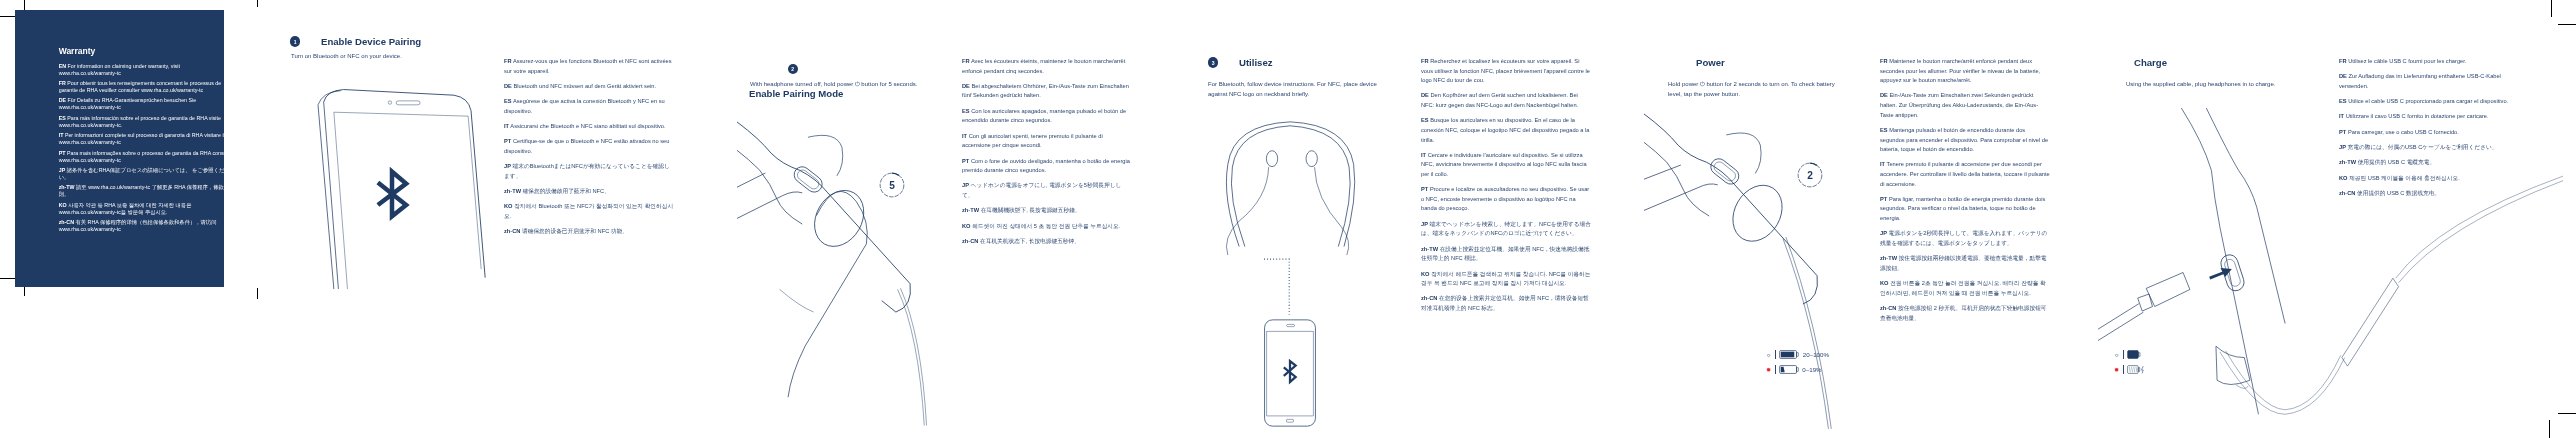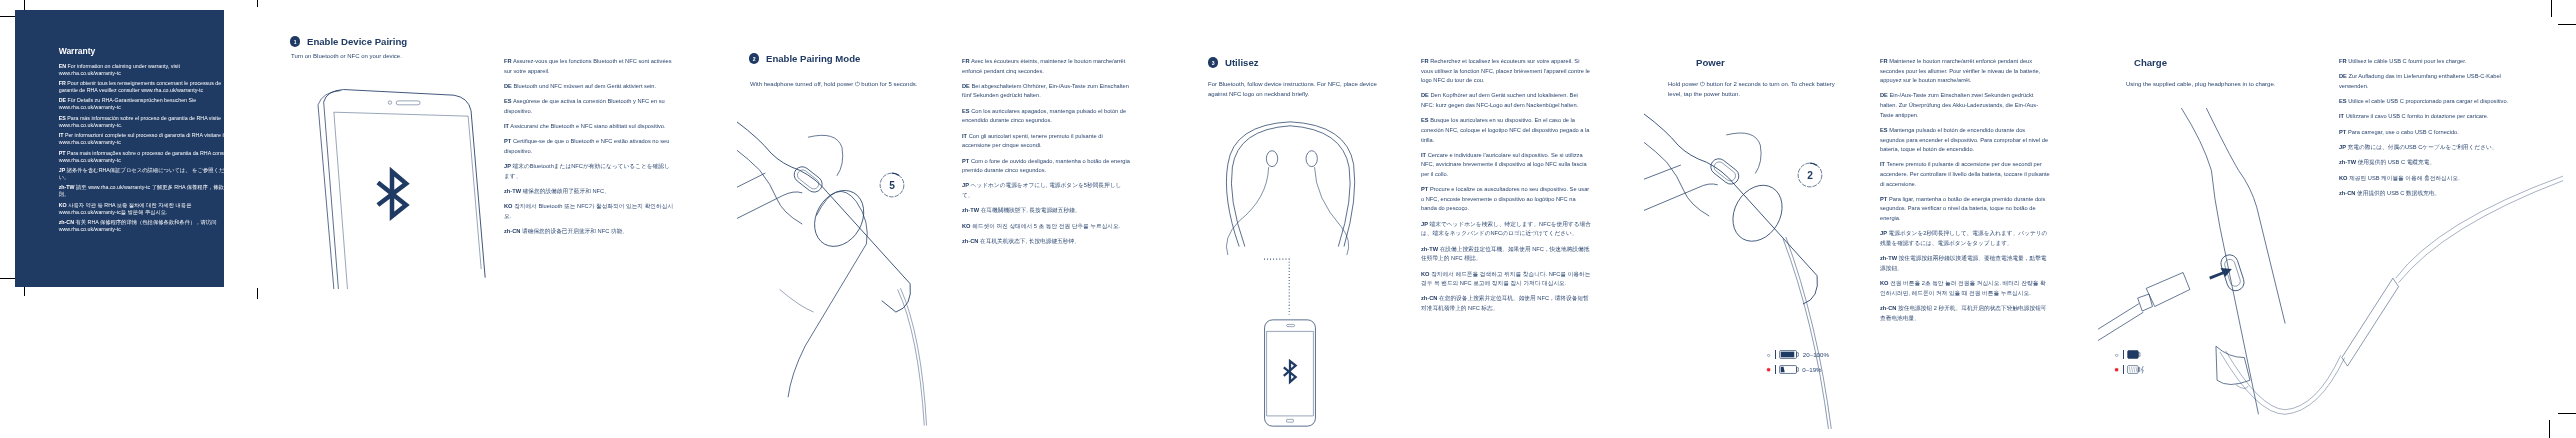--- a/index.html
+++ b/index.html
@@ -4,21 +4,21 @@
 <style>
   html, body { margin:0; padding:0; background:#ffffff; }
   body { width:2576px; height:438px; position:relative; overflow:hidden;
          font-family:"Liberation Sans", "DejaVu Sans", sans-serif; color:#1f3a63; }
   .crop { position:absolute; background:#000; }
   #warranty { position:absolute; left:14.7px; top:9.6px; width:209px; height:277px; background:#1f3a63; color:#fff; }
   #warranty .title { position:absolute; left:44px; top:36px; font-size:8.5px; font-weight:bold; }
   #warranty .lines { position:absolute; left:44px; top:53px; width:176px; font-size:5.3px; line-height:7px; }
   .wl { margin-bottom:3.4px; }
   .wl b { font-weight:bold; }
-  .step-title { position:absolute; font-size:9.6px; font-weight:bold; color:#1f3a63; display:flex; align-items:center; }
+  .step-title { position:absolute; font-size:9.6px; font-weight:bold; color:#1f3a63; display:flex; align-items:center;gap:14px; }
   .step-num { width:10.2px; height:10.2px; border-radius:50%; background:#1f3a63; color:#fff; font-size:5.1px; font-weight:bold;
               display:inline-flex; align-items:center; justify-content:center; margin-right:6.8px; }
   .step-desc { position:absolute; font-size:6px; line-height:10.2px; color:#2b4670; }
   .trans { position:absolute; width:170px; font-size:5.7px; line-height:9.6px; color:#2b4670; }
   .trans .tl { margin-bottom:5.7px; }
   .trans .tl b { color:#1f3a63; font-weight:bold; }
   svg.illus { position:absolute; overflow:visible; }
   .legend { position:absolute; font-size:6.2px; color:#2b4670; }
   .legend .row { display:flex; align-items:center; height:14.7px; }
   .legend .sep { width:0.6px; height:9px; background:#2b4670; margin:0 3.4px; }
@@ -80,21 +80,21 @@
     <div class="tl"><b>IT</b> <span>Assicurarsi che Bluetooth e NFC siano abilitati sul dispositivo.</span></div>
     <div class="tl"><b>PT</b> <span>Certifique-se de que o Bluetooth e NFC estão ativados no seu dispositivo.</span></div>
     <div class="tl"><b>JP</b> <span>端末のBluetoothまたはNFCが有効になっていることを確認します。</span></div>
     <div class="tl"><b>zh-TW</b> <span>確保您的設備啟用了藍牙和 NFC。</span></div>
     <div class="tl"><b>KO</b> <span>장치에서 Bluetooth 또는 NFC가 활성화되어 있는지 확인하십시오.</span></div>
     <div class="tl"><b>zh-CN</b> <span>请确保您的设备已开启蓝牙和 NFC 功能。</span></div>
   </div>
 </section>
 
 <section>
-  <div class="step-title" style="left:749px;top:53px;">
+  <div class="step-title" style="left:749px;top:64px;flex-direction:column;">
     <span class="step-num">2</span>
     <span>Enable Pairing Mode</span>
   </div>
   <div class="step-desc" style="left:750px;top:79px;width:170px;">With headphone turned off, hold power ⏻ button for 5 seconds.</div>
   <svg class="illus" style="left:737px;top:119px;" width="227" height="318" viewBox="0 0 400 560">
     <path d="M0 5 Q40 35 60 60 Q80 80 110 90 Q140 105 160 130 L305 290" fill="none" stroke="#1f3a63" stroke-width="1.5"></path>
     <path d="M0 55 Q20 70 40 90 Q60 115 70 140 Q80 165 115 185" fill="none" stroke="#1f3a63" stroke-width="1.3"></path>
     <path d="M125 32 Q175 20 185 50 Q190 80 176 100" fill="none" stroke="#1f3a63" stroke-width="1.2"></path>
     <rect x="98" y="92" width="55" height="28" rx="14" transform="rotate(38 125 106)" fill="none" stroke="#1f3a63" stroke-width="1.3"></rect>
     <rect x="104" y="97" width="43" height="18" rx="9" transform="rotate(38 125 106)" fill="none" stroke="#1f3a63" stroke-width="0.8"></rect>

